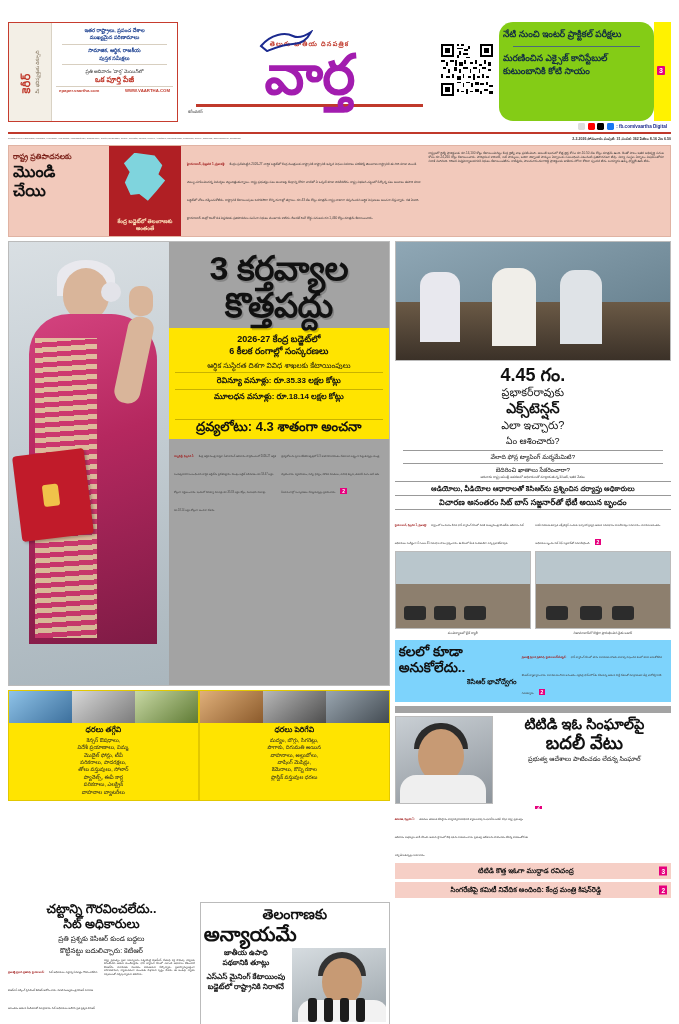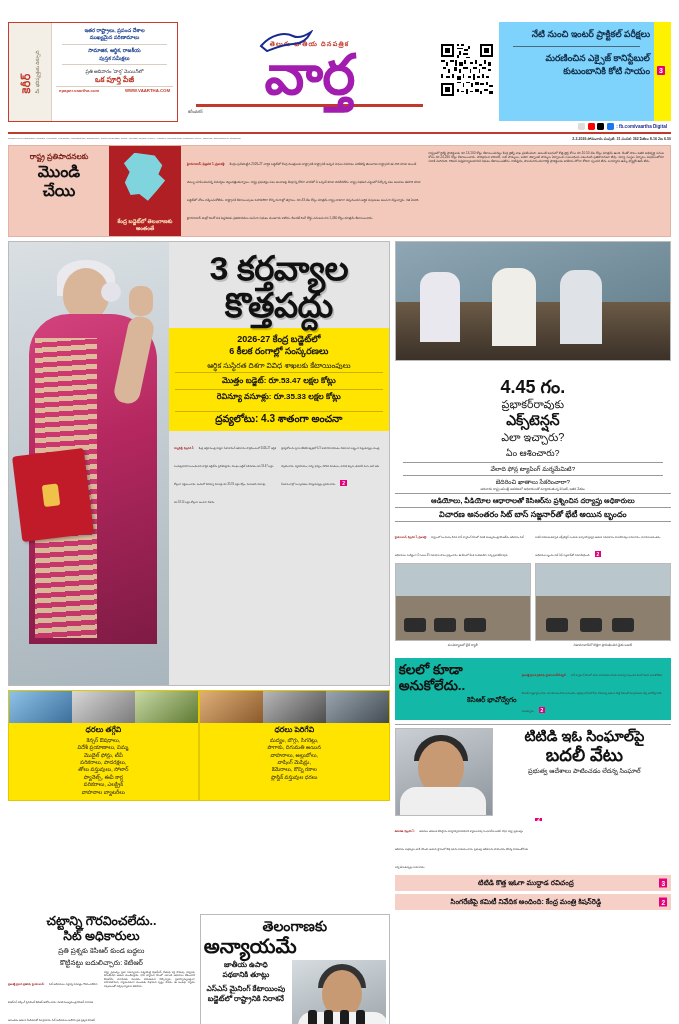--- a/index.html
+++ b/index.html
@@ -29,37 +29,37 @@
   .mast-kicker{font-size:6.5px;color:#c0392b;font-weight:bold;letter-spacing:1.2px;margin-top:18px;}
   .mast-logo{font-size:56px;line-height:52px;font-weight:bold;color:#a21caf;letter-spacing:-1px;
              font-family:Liberation Sans, sans-serif;}
   .bird{position:absolute;right:128px;top:8px;width:54px;height:22px;}
   .mast-under{height:2.5px;background:#c0392b;margin:3px 18px 0;}
 
   .qr{width:52px;height:52px;margin:22px 6px 0 0;align-self:flex-start;}
 
   .head-right{width:172px;display:flex;flex-direction:column;}
   .hr-box{display:flex;height:100px;}
-  .hr-blue{flex:1;background:#7dd3fc;padding:6px 4px 0;text-align:right;}
+  .hr-blue{flex:1;background:#84cc16;padding:6px 4px 0;text-align:left;border-radius:14px;}
   .hr-t{font-size:9px;line-height:12.5px;color:#102a43;font-weight:bold;}
   .hr-sep{height:1.5px;background:#4c6b7a;margin:5px 10px;}
   .hr-yellow{width:17px;background:#fff200;position:relative;}
   .pgnum{position:absolute;left:3px;top:44px;background:#e6007e;color:#fff;font-size:7px;font-weight:bold;
          padding:0 2px;line-height:9px;border-radius:1px;}
 
   .social-row{display:flex;align-items:center;justify-content:flex-end;gap:2.5px;font-size:4.6px;
               color:#1b2a8f;font-weight:bold;padding:2px 4px 0;}
   .sq{width:7px;height:7px;border-radius:1.4px;display:inline-block;}
 
   .red-rule{height:2.2px;background:#c0392b;margin:2px 0 0;}
   .published{font-size:2.9px;color:#333;padding:2.5px 0 0;display:flex;justify-content:space-between;}
 
   
   .strip{display:flex;background:#f2c9bb;border:1px solid #e0b3a3;margin-top:3px;height:92px;box-sizing:border-box;}
-  .strip-head{width:92px;padding:6px 4px 17px;text-align:center;}
+  .strip-head{width:92px;padding:6px 4px 17px;}
   .sh1{font-size:7.5px;color:#7a1f17;font-weight:bold;line-height:10px;}
   .sh2{font-size:16px;color:#111;font-weight:bold;line-height:19px;}
   .strip-map{width:72px;background:#b01f24;position:relative;}
   .map-shape{position:absolute;left:12px;top:7px;width:48px;height:48px;background:#7fd4dd;
              clip-path:polygon(28% 0%,70% 6%,86% 26%,78% 45%,92% 58%,74% 80%,56% 100%,38% 86%,20% 88%,8% 62%,18% 40%,6% 22%);}
   .map-cap{position:absolute;bottom:4px;left:0;right:0;text-align:center;color:#ffe9c0;font-size:5.4px;
            line-height:7px;font-weight:bold;}
   .strip-cols{flex:1;display:flex;gap:6px;padding:5px 6px;}
   .strip-cols > div{flex:1;}
   .dateline{color:#a01b1b;font-weight:bold;}
@@ -81,67 +81,67 @@
   .fig-sari{position:absolute;left:26px;top:96px;width:62px;height:300px;
             background:repeating-linear-gradient(176deg,#e4d3a5 0 5px,#cf3a6f 5px 10px);opacity:.85;}
   .fig-arm{position:absolute;left:112px;top:74px;width:26px;height:88px;background:#d9b59a;
            border-radius:12px;transform:rotate(12deg);}
   .fig-hand{position:absolute;left:120px;top:44px;width:24px;height:30px;border-radius:10px;background:#d9b59a;}
   .briefcase{position:absolute;left:8px;top:210px;width:72px;height:86px;background:#c11b2a;
              border-radius:4px;transform:rotate(-7deg);box-shadow:2px 2px 3px rgba(0,0,0,.25);}
   .briefcase:after{content:"";position:absolute;left:26px;top:32px;width:16px;height:22px;background:#f0c24a;
              border-radius:3px;}
 
-  .lead-text{flex:1;position:relative;background:#e5e5e5;}
+  .lead-text{flex:1;position:relative;background:#a3a3a3;}
   .hl-main{font-size:34px;line-height:37px;font-weight:bold;color:#111;text-align:center;padding:8px 4px 0;
            text-shadow:1.5px 1.5px 0 rgba(0,0,0,.18);letter-spacing:-.5px;}
   .yellowbox{background:#ffe400;margin-top:4px;padding:5px 6px 6px;}
   .yb-t{font-size:9px;line-height:12px;font-weight:bold;color:#111;text-align:center;}
   .yb-sub{font-size:7.4px;line-height:11px;text-align:center;margin-top:3px;color:#111;}
   .yb-item{font-size:8px;line-height:12.5px;text-align:center;border-top:.8px solid #c9b200;padding-top:1.5px;margin-top:1.5px;font-weight:bold;}
-  .yb-last{font-size:10px;line-height:12px;text-align:center;border-top:.8px solid #c9b200;padding-top:1.5px;margin-top:7px;font-weight:bold;}
+  .yb-last{font-size:13px;line-height:12px;text-align:center;border-top:.8px solid #c9b200;padding-top:1.5px;margin-top:15px;font-weight:bold;}
   .lead-cols{display:flex;gap:5px;padding:4px 5px 0;}
   .lead-cols>div{flex:1;}
   .jump{display:inline-block;background:#e6007e;color:#fff;font-size:5px;font-weight:bold;padding:0 2px;}
 
   
   .prices{display:flex;gap:0;margin-top:4px;}
   .pcol{flex:1;background:#ffe400;border:1px solid #e2c800;}
   .pthumbs{display:flex;height:32px;}
   .pthumbs span{flex:1;}
   .ptitle{font-size:7.6px;font-weight:bold;text-align:center;padding:2px 0 1px;color:#111;}
   .plist{font-size:5.4px;line-height:7.4px;text-align:center;color:#222;padding:0 3px 4px;}
 
   
   .rphoto{height:118px;background:linear-gradient(160deg,#8fa7b5,#5e7886);position:relative;overflow:hidden;border:1px solid #bbb;}
   .rp-crowd{position:absolute;bottom:0;left:0;right:0;height:58px;background:linear-gradient(180deg,#6b5a46,#3b3128);}
   .rp-f1{position:absolute;left:24px;bottom:18px;width:40px;height:70px;background:#e8e8ee;border-radius:14px 14px 0 0;}
   .rp-f2{position:absolute;left:96px;bottom:14px;width:44px;height:78px;background:#f0eee9;border-radius:16px 16px 0 0;}
   .rp-f3{position:absolute;left:164px;bottom:16px;width:42px;height:74px;background:#dfe3e7;border-radius:15px 15px 0 0;}
-  .rhead{padding:16px 2px 0;text-align:center;}
+  .rhead{padding:4px 2px 0;text-align:center;}
   .rh1{font-size:18px;line-height:20px;font-weight:bold;color:#111;}
   .rh2{font-size:22px;line-height:23px;font-weight:bold;color:#111;}
   .rh3{font-size:11px;line-height:14px;color:#111;}
   .rh4{font-size:14px;line-height:18px;font-weight:bold;color:#111;}
   .rh5{font-size:11px;line-height:14px;color:#111;margin-top:1px;}
   .runder{font-size:6.2px;line-height:9px;text-align:center;border-top:.8px solid #999;margin:2px 6px 0;padding-top:1px;}
   .rcap{font-size:3.2px;text-align:center;color:#444;line-height:4.4px;padding:1.5px 4px;}
   .rbanner{font-size:7px;font-weight:bold;text-align:center;line-height:10px;padding:1.5px 0;}
 
   .bikes{height:78px;display:flex;gap:4px;margin-top:3px;}
   .bikes>div{flex:1;position:relative;overflow:hidden;border:1px solid #bbb;background:linear-gradient(180deg,#b9c6cc 0 42%,#8d7f6e 42% 100%);}
   .bk{position:absolute;bottom:8px;width:22px;height:14px;background:#2c2c2c;border-radius:3px;}
 
-  .kcr{background:#14b8a6;display:flex;margin-top:9px;padding:4px;gap:5px;}
+  .kcr{background:#7dd3fc;display:flex;margin-top:3px;padding:4px;gap:5px;}
   .kcr-l{width:118px;}
   .kcr-t1{font-size:13.5px;line-height:16px;font-weight:bold;color:#111;}
   .kcr-t2{font-size:7px;text-align:right;margin-top:2px;color:#111;font-weight:bold;}
   .kcr-r{flex:1;}
 
-  .ttd{display:flex;gap:5px;margin-top:4px;border-top:1px solid #a3a3a3;padding-top:3px;}
+  .ttd{display:flex;gap:5px;margin-top:4px;border-top:7px solid #a3a3a3;padding-top:3px;}
   .ttd-photo{width:96px;height:86px;background:linear-gradient(160deg,#c9cfd4,#8d949b);position:relative;overflow:hidden;border:1px solid #bbb;}
   .ttd-face{position:absolute;left:22px;top:12px;width:46px;height:54px;border-radius:50%;background:#c79a74;}
   .ttd-hair{position:absolute;left:18px;top:6px;width:54px;height:26px;border-radius:26px 26px 0 0;background:#2b2b2b;}
   .ttd-body{position:absolute;left:4px;top:58px;width:86px;height:40px;background:#efefef;border-radius:16px 16px 0 0;}
   .ttd-r{flex:1;}
   .ttd-h1{font-size:14.5px;line-height:17px;font-weight:bold;text-align:center;color:#111;}
   .ttd-h2{font-size:18px;line-height:20px;font-weight:bold;text-align:center;color:#111;}
   .ttd-sub{font-size:6.4px;text-align:center;line-height:9px;margin-top:1px;}
 
   .pinkbox{background:#f6cfc6;margin-top:3px;padding:3px 5px;text-align:center;position:relative;}
@@ -343,22 +343,22 @@
         </div>
 
         <div class="lead-text">
           <div class="hl-main">3 కర్తవ్యాల</div>
           <div class="hl-main" style="padding-top:0;">కొత్తపద్దు</div>
 
           <div class="yellowbox">
             <div class="yb-t">2026-27 కేంద్ర బడ్జెట్‌లో</div>
             <div class="yb-t">6 కీలక రంగాల్లో సంస్కరణలు</div>
             <div class="yb-sub">ఆర్థిక సుస్థిరత దిశగా వివిధ శాఖలకు కేటాయింపులు</div>
-            <div class="yb-item">మొత్తం బడ్జెట్: రూ.53.47 లక్షల కోట్లు</div>
             <div class="yb-item">రెవిన్యూ వసూళ్లు: రూ.35.33  లక్షల కోట్లు</div>
+            <div class="yb-item">మూలధన వసూళ్లు: రూ.18.14 లక్షల కోట్లు</div>
             <div class="yb-last">ద్రవ్యలోటు: 4.3 శాతంగా అంచనా</div>
           </div>
 
           <div class="lead-cols">
             <div>
               <span class="micro dateline">న్యూఢిల్లీ, ఫిబ్రవరి 1:</span>
               <span class="micro">కేంద్ర ఆర్థిక మంత్రి నిర్మలా సీతారామన్ ఆదివారం పార్లమెంటులో 2026-27 ఆర్థిక సంవత్సరానికి సంబంధించిన వార్షిక బడ్జెట్‌ను ప్రవేశపెట్టారు. మొత్తం బడ్జెట్ పరిమాణం రూ.53.47 లక్షల కోట్లుగా నిర్ణయించారు. ఇందులో రెవిన్యూ వసూళ్లు రూ.35.33 లక్షల కోట్లు, మూలధన వసూళ్లు రూ.18.14 లక్షల కోట్లుగా అంచనా వేశారు.</span>
             </div>
             <div>
               <span class="micro">ద్రవ్యలోటును స్థూల దేశీయోత్పత్తిలో 4.3 శాతానికి పరిమితం చేయాలని లక్ష్యంగా పెట్టుకున్నట్లు మంత్రి వెల్లడించారు. వ్యవసాయం, విద్య, వైద్యం, మౌలిక వసతులు, ఉపాధి కల్పన, తయారీ రంగం అనే ఆరు కీలక రంగాల్లో సంస్కరణలు చేపట్టనున్నట్లు ప్రకటించారు.</span>

